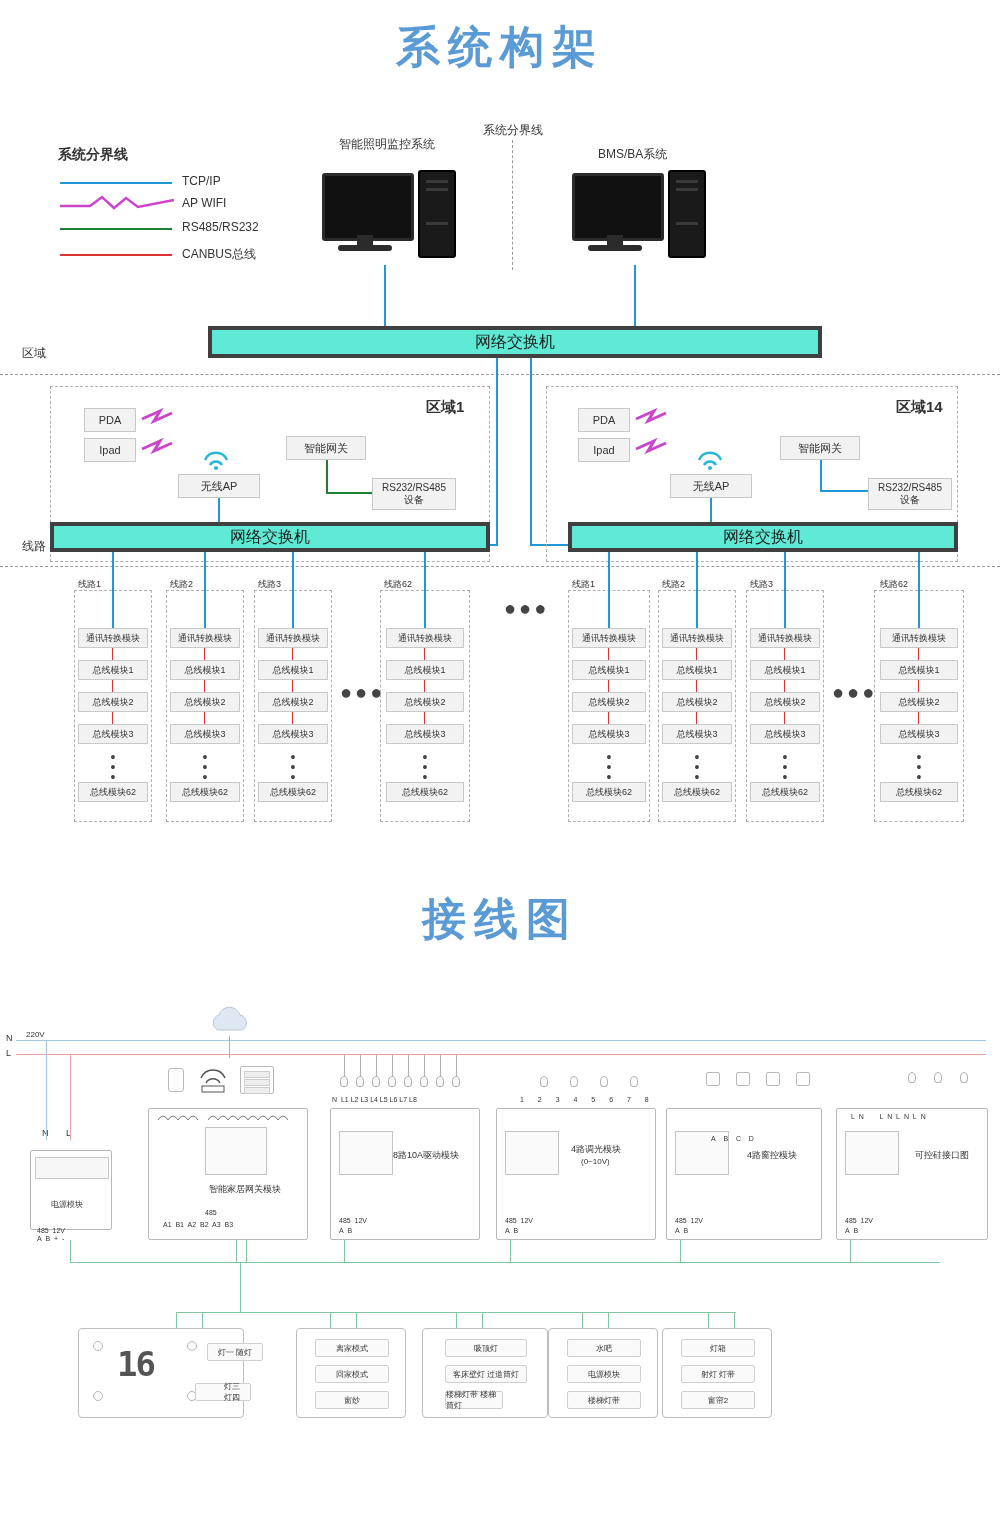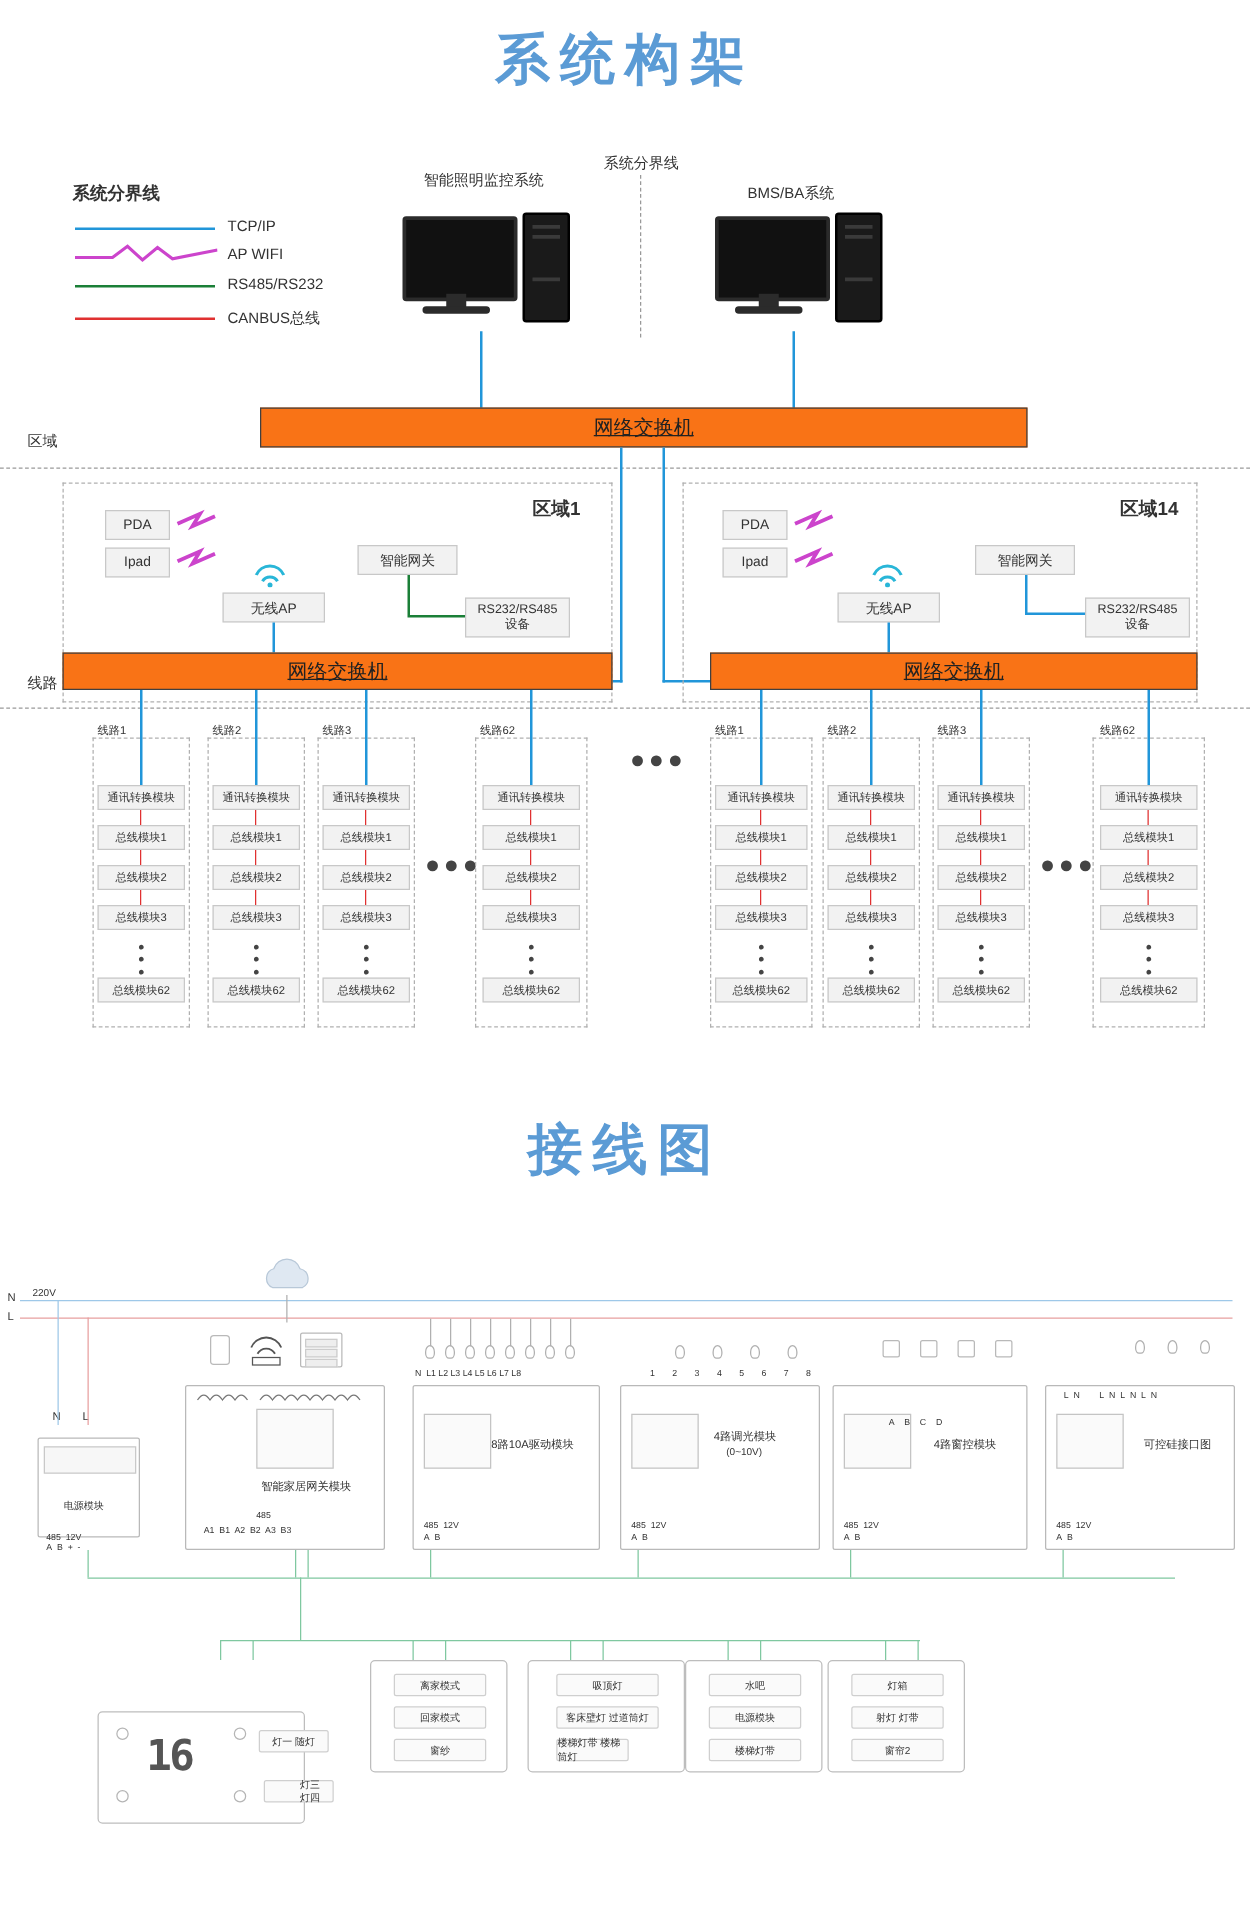--- a/index.html
+++ b/index.html
@@ -4,21 +4,21 @@
 <style>
   html,body{margin:0;padding:0;background:#fff;}
   body{width:1000px;height:1527px;position:relative;font-family:"Liberation Sans","DejaVu Sans",sans-serif;color:#333;overflow:hidden;}
   .title{position:absolute;width:100%;text-align:center;font-size:44px;font-weight:bold;color:#5b9bd5;letter-spacing:8px;}
   #title1{top:18px;}
   #title2{top:890px;}
 
   .lbl{position:absolute;font-size:12px;color:#333;white-space:nowrap;}
   .lbl.xs{font-size:9px;}
   .box{position:absolute;border:1px solid #c8c8c8;background:#f2f2f2;font-size:11px;display:flex;align-items:center;justify-content:center;text-align:center;color:#333;box-sizing:border-box;}
-  .switchbar{position:absolute;background:#f97316;border:1px solid #404040;display:flex;align-items:center;justify-content:center;font-size:16px;color:#222;box-sizing:border-box;text-decoration:underline;}
+  .switchbar{position:absolute;background:#5eead4;border:4px solid #404040;display:flex;align-items:center;justify-content:center;font-size:16px;color:#222;box-sizing:border-box;}
   .line{position:absolute;background:#2196d9;}
   .vline{width:2px;}
   .hline{height:2px;}
   .redline{position:absolute;background:#e03131;width:1px;}
   .greenline{position:absolute;background:#1a7f37;}
   .dash-h{position:absolute;border-top:1px dashed #999;width:100%;}
   .dash-box{position:absolute;border:1px dashed #b0b0b0;box-sizing:border-box;}
   .dash-v{position:absolute;border-left:1px dashed #999;}
   .legend-line{position:absolute;height:2px;}
   .dots{position:absolute;font-size:20px;letter-spacing:3px;color:#444;line-height:1;}
@@ -397,28 +397,28 @@
 <div class="wgreen" style="left:202px;top:1312px;width:1px;height:16px;"></div>
 <div class="wgreen" style="left:330px;top:1312px;width:1px;height:16px;"></div>
 <div class="wgreen" style="left:356px;top:1312px;width:1px;height:16px;"></div>
 <div class="wgreen" style="left:456px;top:1312px;width:1px;height:16px;"></div>
 <div class="wgreen" style="left:482px;top:1312px;width:1px;height:16px;"></div>
 <div class="wgreen" style="left:582px;top:1312px;width:1px;height:16px;"></div>
 <div class="wgreen" style="left:608px;top:1312px;width:1px;height:16px;"></div>
 <div class="wgreen" style="left:708px;top:1312px;width:1px;height:16px;"></div>
 <div class="wgreen" style="left:734px;top:1312px;width:1px;height:16px;"></div>
 
-<div class="panel" style="left:78px;top:1328px;width:166px;height:90px;border-radius:4px;margin-top:41px;">
+<div class="panel" style="left:78px;top:1328px;width:166px;height:90px;border-radius:4px;">
   <div class="circ" style="left:14px;top:12px;width:10px;height:10px;"></div>
   <div class="circ" style="left:14px;top:62px;width:10px;height:10px;"></div>
   <div class="circ" style="left:108px;top:12px;width:10px;height:10px;"></div>
   <div class="circ" style="left:108px;top:62px;width:10px;height:10px;"></div>
   <div style="position:absolute;left:38px;top:18px;font-size:34px;font-weight:bold;color:#555;letter-spacing:-2px;line-height:34px;font-family:'DejaVu Sans Mono',monospace;">16</div>
   <div class="pbtn" style="left:128px;top:14px;width:56px;height:18px;">灯一  随灯</div>
-  <div class="pbtn" style="left:132px;top:54px;width:56px;height:18px;padding-left:28px;">灯三   灯四</div>
+  <div class="pbtn" style="left:116px;top:54px;width:56px;height:18px;padding-left:28px;">灯三   灯四</div>
 </div>
 
 <div class="panel" style="left:296px;top:1328px;width:110px;height:90px;border-radius:4px;">
   <div class="pbtn" style="left:18px;top:10px;width:74px;height:18px;">离家模式</div>
   <div class="pbtn" style="left:18px;top:36px;width:74px;height:18px;">回家模式</div>
   <div class="pbtn" style="left:18px;top:62px;width:74px;height:18px;">窗纱</div>
 </div>
 
 <div class="panel" style="left:422px;top:1328px;width:126px;height:90px;border-radius:4px;">
   <div class="pbtn" style="left:22px;top:10px;width:82px;height:18px;">吸顶灯</div>

